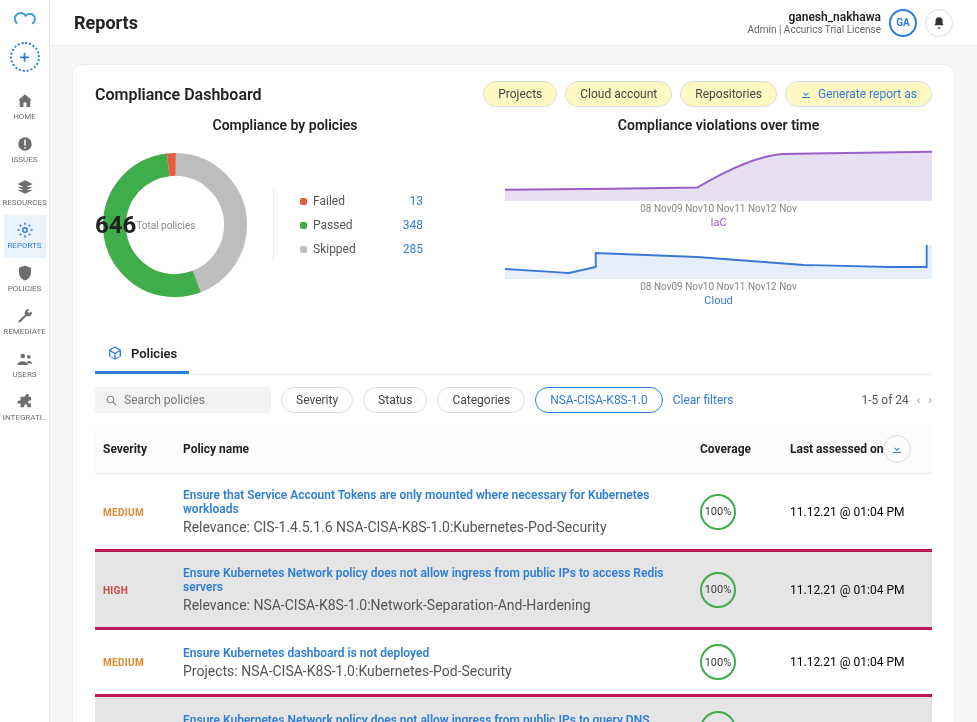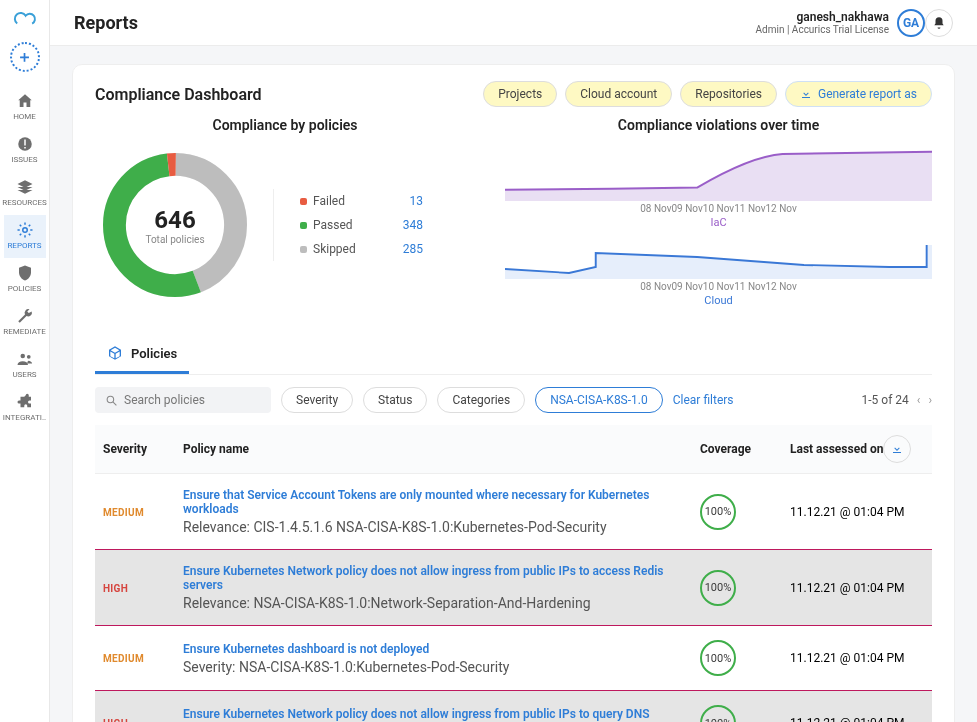--- a/index.html
+++ b/index.html
@@ -11,36 +11,36 @@
     .nav-item{width:42px;padding:6px 0 8px;display:flex;flex-direction:column;align-items:center;color:#6e6e6e;font-size:8px;text-align:center;cursor:pointer}
     .nav-item.active{background:#eaf2fb;color:#2e7dd7}
     .nav-item .ico{width:18px;height:18px;margin-bottom:2px}
     
     .main{flex:1;display:flex;flex-direction:column}
     .topbar{height:46px;background:#fff;border-bottom:1px solid #ececec;display:flex;align-items:center;padding:0 24px}
     .topbar h1{font-size:18px;font-weight:700;color:#222}
     .topbar .spacer{flex:1}
     .user{display:flex;flex-direction:column;align-items:flex-end;font-size:10px;color:#666;margin-right:8px}
     .user .name{color:#222;font-weight:600;font-size:12px}
-    .avatar{width:28px;height:28px;border-radius:50%;border:2px solid #2e7dd7;display:flex;align-items:center;justify-content:center;font-size:12px;font-weight:700;color:#2e7dd7;}
+    .avatar{width:28px;height:28px;border-radius:50%;border:2px solid #2e7dd7;display:flex;align-items:center;justify-content:center;font-size:10px;font-weight:700;color:#2e7dd7;margin-right:8px}
     .bell{width:28px;height:28px;border-radius:50%;border:1px solid #ddd;display:flex;align-items:center;justify-content:center}
     .content{flex:1;padding:18px 22px;overflow:auto}
     .panel{background:#fff;border:1px solid #eee;border-radius:10px;padding:16px 22px 0}
     .panel-head{display:flex;align-items:center;margin-bottom:10px}
     .panel-head h2{font-size:16px;font-weight:600;color:#222}
     .panel-head .spacer{flex:1}
     .pill{border:1px solid #ddd;border-radius:18px;padding:5px 14px;font-size:12px;color:#444;margin-left:8px;background:#fef9c3;cursor:pointer}
     .pill.dl{color:#2e7dd7;border-color:#cfe0f5;display:flex;align-items:center;gap:6px}
     
     .dash{display:flex;gap:30px;margin-top:8px;margin-bottom:20px}
     .comp-pol{flex:0 0 380px}
     .comp-pol h3,.viol h3{text-align:center;font-size:14px;font-weight:600;color:#222;margin-bottom:12px}
     .donut-wrap{display:flex;align-items:center;gap:18px}
     .donut{position:relative;width:160px;height:160px}
-    .donut .center{position:absolute;inset:0;display:flex;flex-direction:column;align-items:center;justify-content:center}
+    .donut .center{position:absolute;inset:0;display:flex;flex-direction:row;align-items:center;justify-content:flex-start}
     .donut .center .big{font-size:24px;font-weight:700;color:#222}
     .donut .center .sm{font-size:10px;color:#888}
     .legend{font-size:12px;color:#555;border-left:1px solid #eee;padding-left:26px;width:150px}
     .legend .row{display:flex;align-items:center;justify-content:space-between;padding:5px 0}
     .legend .dot{width:7px;height:7px;border-radius:2px;display:inline-block;margin-right:6px}
     .legend .lab{flex:1}
     .legend .val{color:#2e7dd7}
     .viol{flex:1}
     .spark{height:56px;position:relative;margin:6px 0 2px}
     .spark svg{width:100%;height:100%}
@@ -56,21 +56,21 @@
     .search{display:flex;align-items:center;gap:6px;background:#f2f3f5;border-radius:4px;padding:6px 10px;width:176px;font-size:12px;color:#777}
     .chip{border:1px solid #ddd;border-radius:16px;padding:5px 14px;font-size:12px;color:#444;cursor:pointer;background:#fff}
     .chip.active{border-color:#2e7dd7;color:#2e7dd7}
     .clear{color:#2e7dd7;font-size:12px;cursor:pointer}
     .filters .spacer{flex:1}
     .pager{font-size:12px;color:#555;display:flex;align-items:center;gap:8px}
     .pager .arrow{color:#999;cursor:pointer}
     
     .tbl{width:100%;border-collapse:collapse;font-size:12px}
     .tbl th{text-align:left;font-weight:700;color:#222;padding:10px 8px;border-bottom:1px solid #eee;background:#fafbfc}
-    .tbl td{padding:14px 8px;border-bottom:1px solid #be185d;vertical-align:middle}
+    .tbl td{padding:14px 8px;border-bottom:3px solid #be185d;vertical-align:middle}
     .tbl tr.alt td{background:#e5e5e5}
     .sev{font-size:10px;font-weight:700;letter-spacing:.3px}
     .sev.med{color:#e08a2e}
     .sev.high{color:#d6453f}
     .pname{color:#2e7dd7;font-weight:600;cursor:pointer}
     .prel{color:#555;font-size:14px;margin-top:3px}
     .cov{width:36px;height:36px;border:2px solid #3fae4a;border-radius:50%;display:flex;align-items:center;justify-content:center;font-size:11px;color:#3a3a3a}
     .dlcol{width:28px;height:28px;border:1px solid #ddd;border-radius:50%;display:flex;align-items:center;justify-content:center;color:#2e7dd7}
     th .hdr-flex{display:flex;align-items:center;}
   </style>
@@ -309,21 +309,21 @@
               </td>
               <td>
                 <div class="cov">100%</div>
               </td>
               <td>11.12.21 @ 01:04 PM</td>
             </tr>
             <tr>
               <td><span class="sev med">MEDIUM</span></td>
               <td>
                 <div class="pname">Ensure Kubernetes dashboard is not deployed</div>
-                <div class="prel">Severity: NSA-CISA-K8S-1.0:Kubernetes-Pod-Security</div>
+                <div class="prel">Projects: NSA-CISA-K8S-1.0:Kubernetes-Pod-Security</div>
               </td>
               <td>
                 <div class="cov">100%</div>
               </td>
               <td>11.12.21 @ 01:04 PM</td>
             </tr>
             <tr class="alt">
               <td><span class="sev high">HIGH</span></td>
               <td>
                 <div class="pname">Ensure Kubernetes Network policy does not allow ingress from public IPs to query DNS</div>

